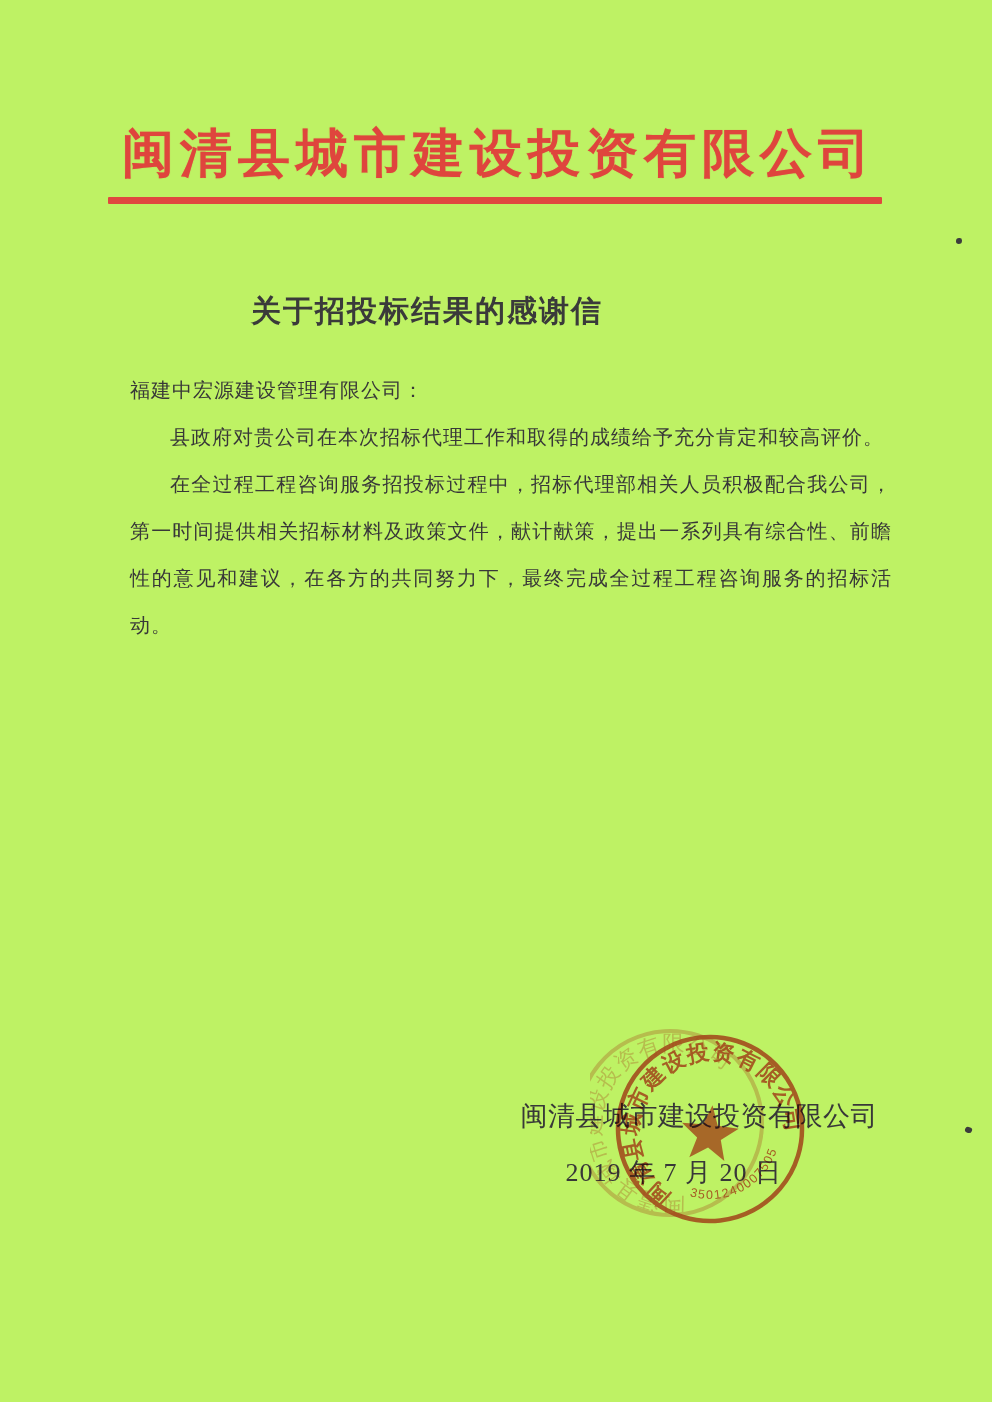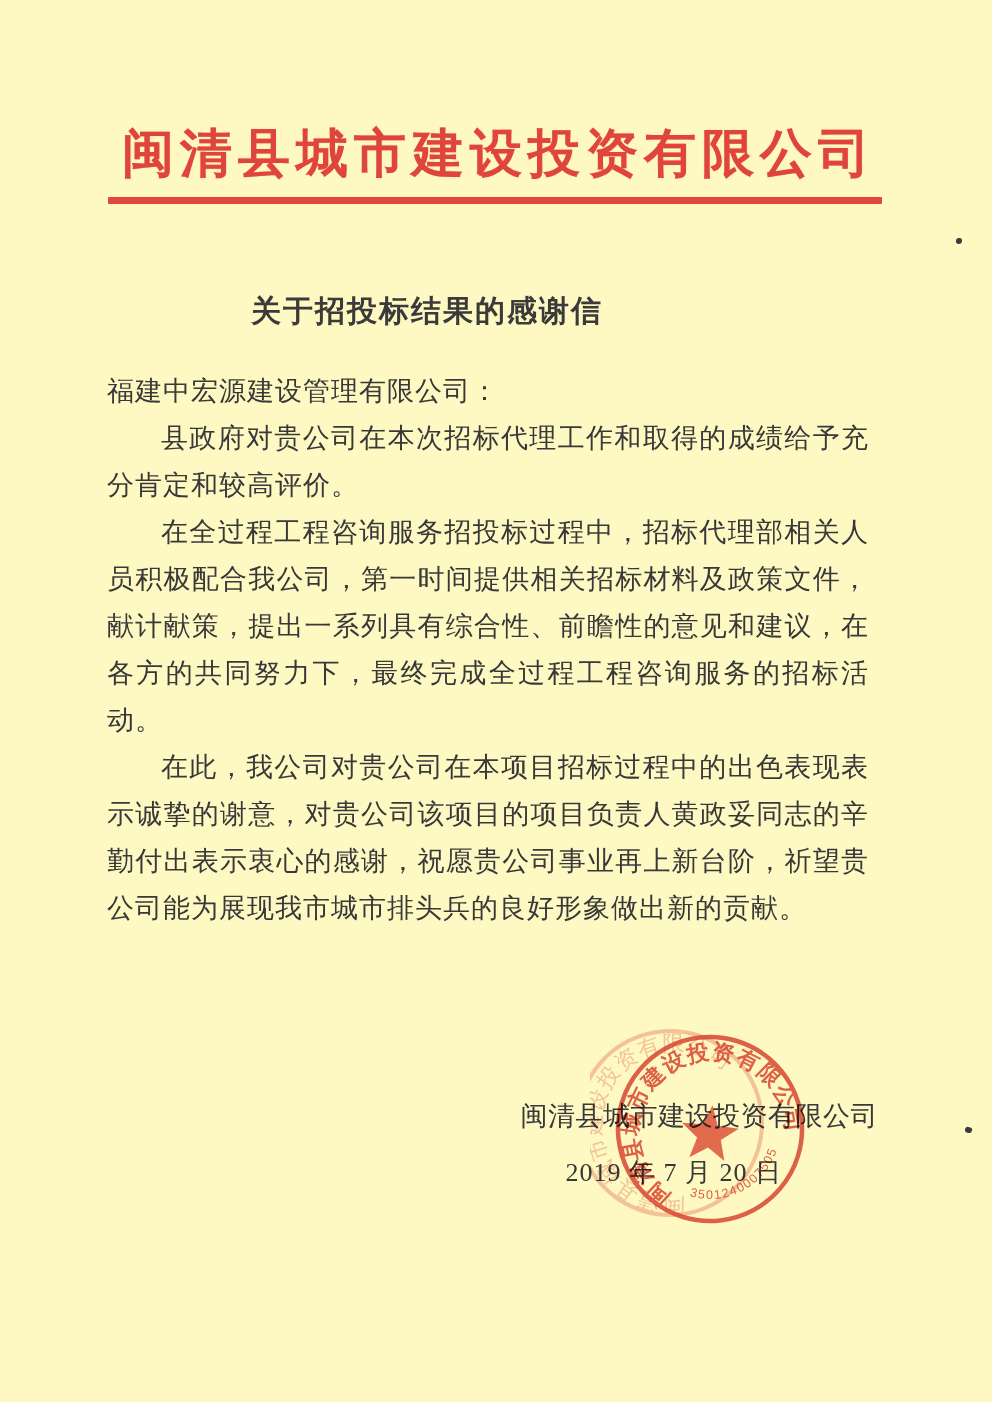--- a/index.html
+++ b/index.html
@@ -4,21 +4,21 @@
 <style>
   html, body {
     margin: 0;
     padding: 0;
     background: #ffffff;
   }
   .page {
     position: relative;
     width: 992px;
     height: 1402px;
-    background: #fef9c3;
+    background: #bef264;
     overflow: hidden;
     font-family: "Liberation Serif", serif;
   }
   
   .letterhead-title {
     position: absolute;
     top: 124px;
     left: 0;
     width: 992px;
     text-align: center;
@@ -54,27 +54,28 @@
     font-size: 30px;
     line-height: 36px;
     letter-spacing: 2px;
     color: #3a3a3a;
     white-space: nowrap;
   }
   
   .letter-body {
     position: absolute;
     top: 368px;
-    left: 107px;
+    left: 130px;
     width: 762px;
-    font-size: 27px;
+    font-size: 20px;
     line-height: 47px;
     letter-spacing: 1px;
     color: #383838;
     text-align: justify;
+    font-family: Liberation Mono, monospace;
   }
   .letter-body p {
     margin: 0;
     text-indent: 2em;
   }
   .letter-body p.salutation {
     text-indent: 0;
   }
   
   .signature-company {
@@ -121,21 +122,20 @@
 
   <div class="letterhead-title">闽清县城市建设投资有限公司</div>
   <div class="letterhead-rule"></div>
 
   <div class="letter-title">关于招投标结果的感谢信</div>
 
   <div class="letter-body">
     <p class="salutation">福建中宏源建设管理有限公司：</p>
     <p>县政府对贵公司在本次招标代理工作和取得的成绩给予充分肯定和较高评价。</p>
     <p>在全过程工程咨询服务招投标过程中，招标代理部相关人员积极配合我公司，第一时间提供相关招标材料及政策文件，献计献策，提出一系列具有综合性、前瞻性的意见和建议，在各方的共同努力下，最终完成全过程工程咨询服务的招标活动。</p>
-    <p>在此，我公司对贵公司在本项目招标过程中的出色表现表示诚挚的谢意，对贵公司该项目的项目负责人黄政妥同志的辛勤付出表示衷心的感谢，祝愿贵公司事业再上新台阶，祈望贵公司能为展现我市城市排头兵的良好形象做出新的贡献。</p>
   </div>
 
   <div class="signature-company">闽清县城市建设投资有限公司</div>
   <div class="signature-date">2019 年 7 月 20 日</div>
 
   <svg class="seal" viewBox="-120 -120 240 240" xmlns="http://www.w3.org/2000/svg">
     <defs>
       <path id="arcTop" d="M -68.9 32.1 A 74 74 0 1 1 68.9 32.1" fill="none"></path>
       <path id="arcBottom" d="M -57.3 40.2 A 70 70 0 0 0 57.3 40.2" fill="none"></path>
     </defs>

